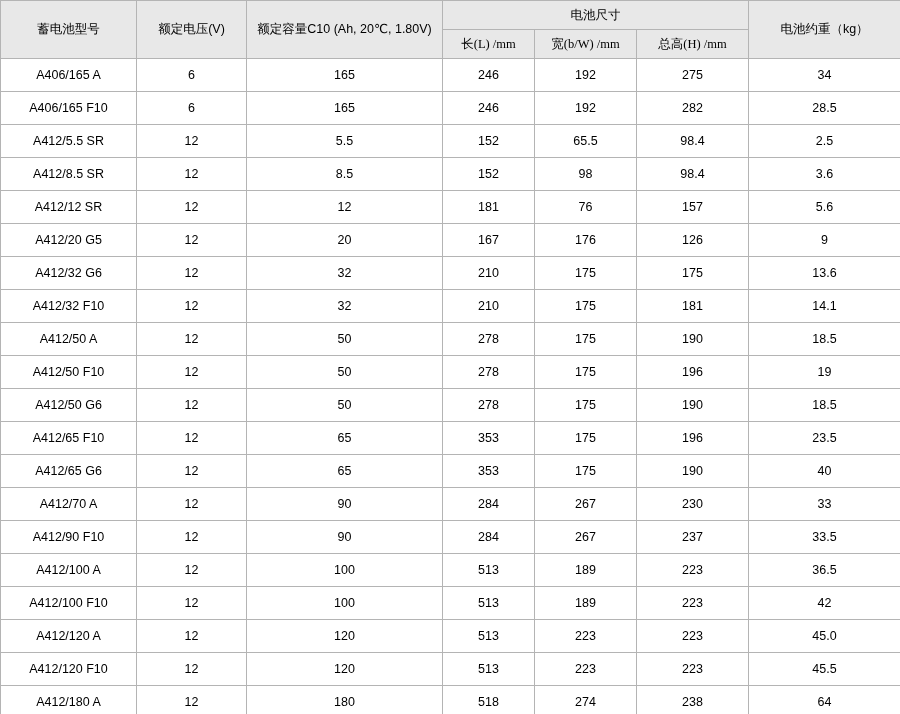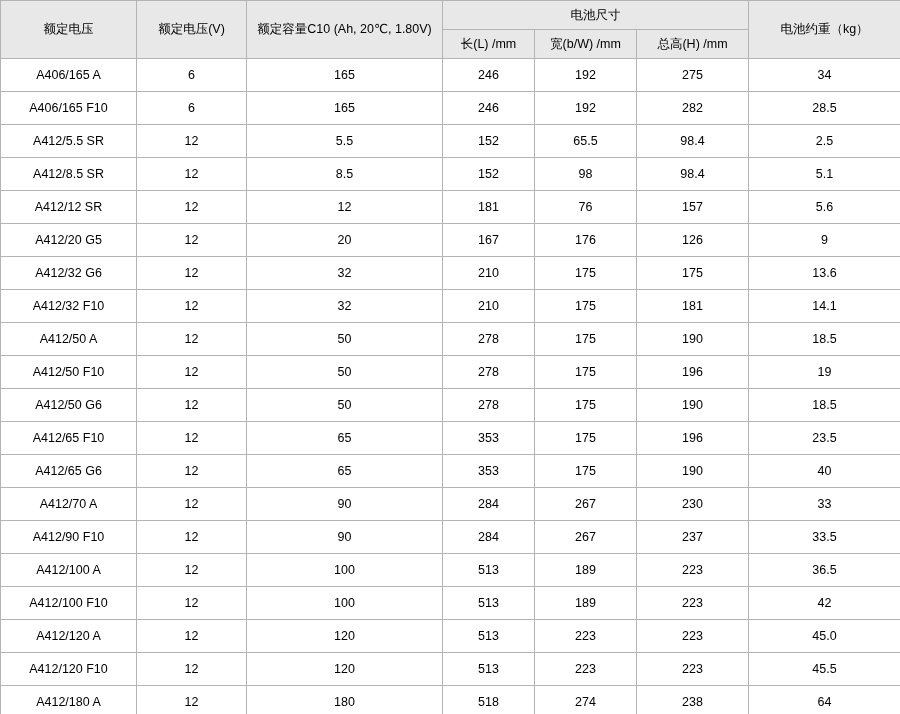--- a/index.html
+++ b/index.html
@@ -29,21 +29,21 @@
     padding: 0;
   }
   thead th {
     background: #e8e8e8;
     font-weight: bold;
     font-size: 12.5px;
     line-height: 1.35;
     margin-top: 44px;
   }
   thead tr.row-top th { height: 28px; }
-  thead tr.row-sub th { height: 28px; }
+  thead tr.row-sub th { height: 28px; font-family: Liberation Serif, serif; }
   tbody td {
     height: 32px;
     background: #ffffff;
   }
   
   col.c0 { width: 136px; }
   col.c1 { width: 110px; }
   col.c2 { width: 196px; }
   col.c3 { width: 92px; }
   col.c4 { width: 102px; }
@@ -58,21 +58,21 @@
     <col class="c0">
       <col class="c1">
       <col class="c2">
       <col class="c3">
       <col class="c4">
       <col class="c5">
       <col class="c6">
   </colgroup>
   <thead>
     <tr class="row-top">
-      <th rowspan="2">额定电压</th>
+      <th rowspan="2">蓄电池型号</th>
       <th rowspan="2">额定电压(V)</th>
       <th rowspan="2">额定容量C10 (Ah, 20℃, 1.80V)</th>
       <th colspan="3">电池尺寸</th>
       <th rowspan="2">电池约重（kg）</th>
     </tr>
     <tr class="row-sub">
       <th>长(L) /mm</th>
       <th>宽(b/W) /mm</th>
       <th>总高(H) /mm</th>
     </tr>
@@ -105,21 +105,21 @@
         <td>98.4</td>
         <td>2.5</td>
       </tr>
       <tr>
         <td>A412/8.5 SR</td>
         <td>12</td>
         <td>8.5</td>
         <td>152</td>
         <td>98</td>
         <td>98.4</td>
-        <td>5.1</td>
+        <td>3.6</td>
       </tr>
       <tr>
         <td>A412/12 SR</td>
         <td>12</td>
         <td>12</td>
         <td>181</td>
         <td>76</td>
         <td>157</td>
         <td>5.6</td>
       </tr>

